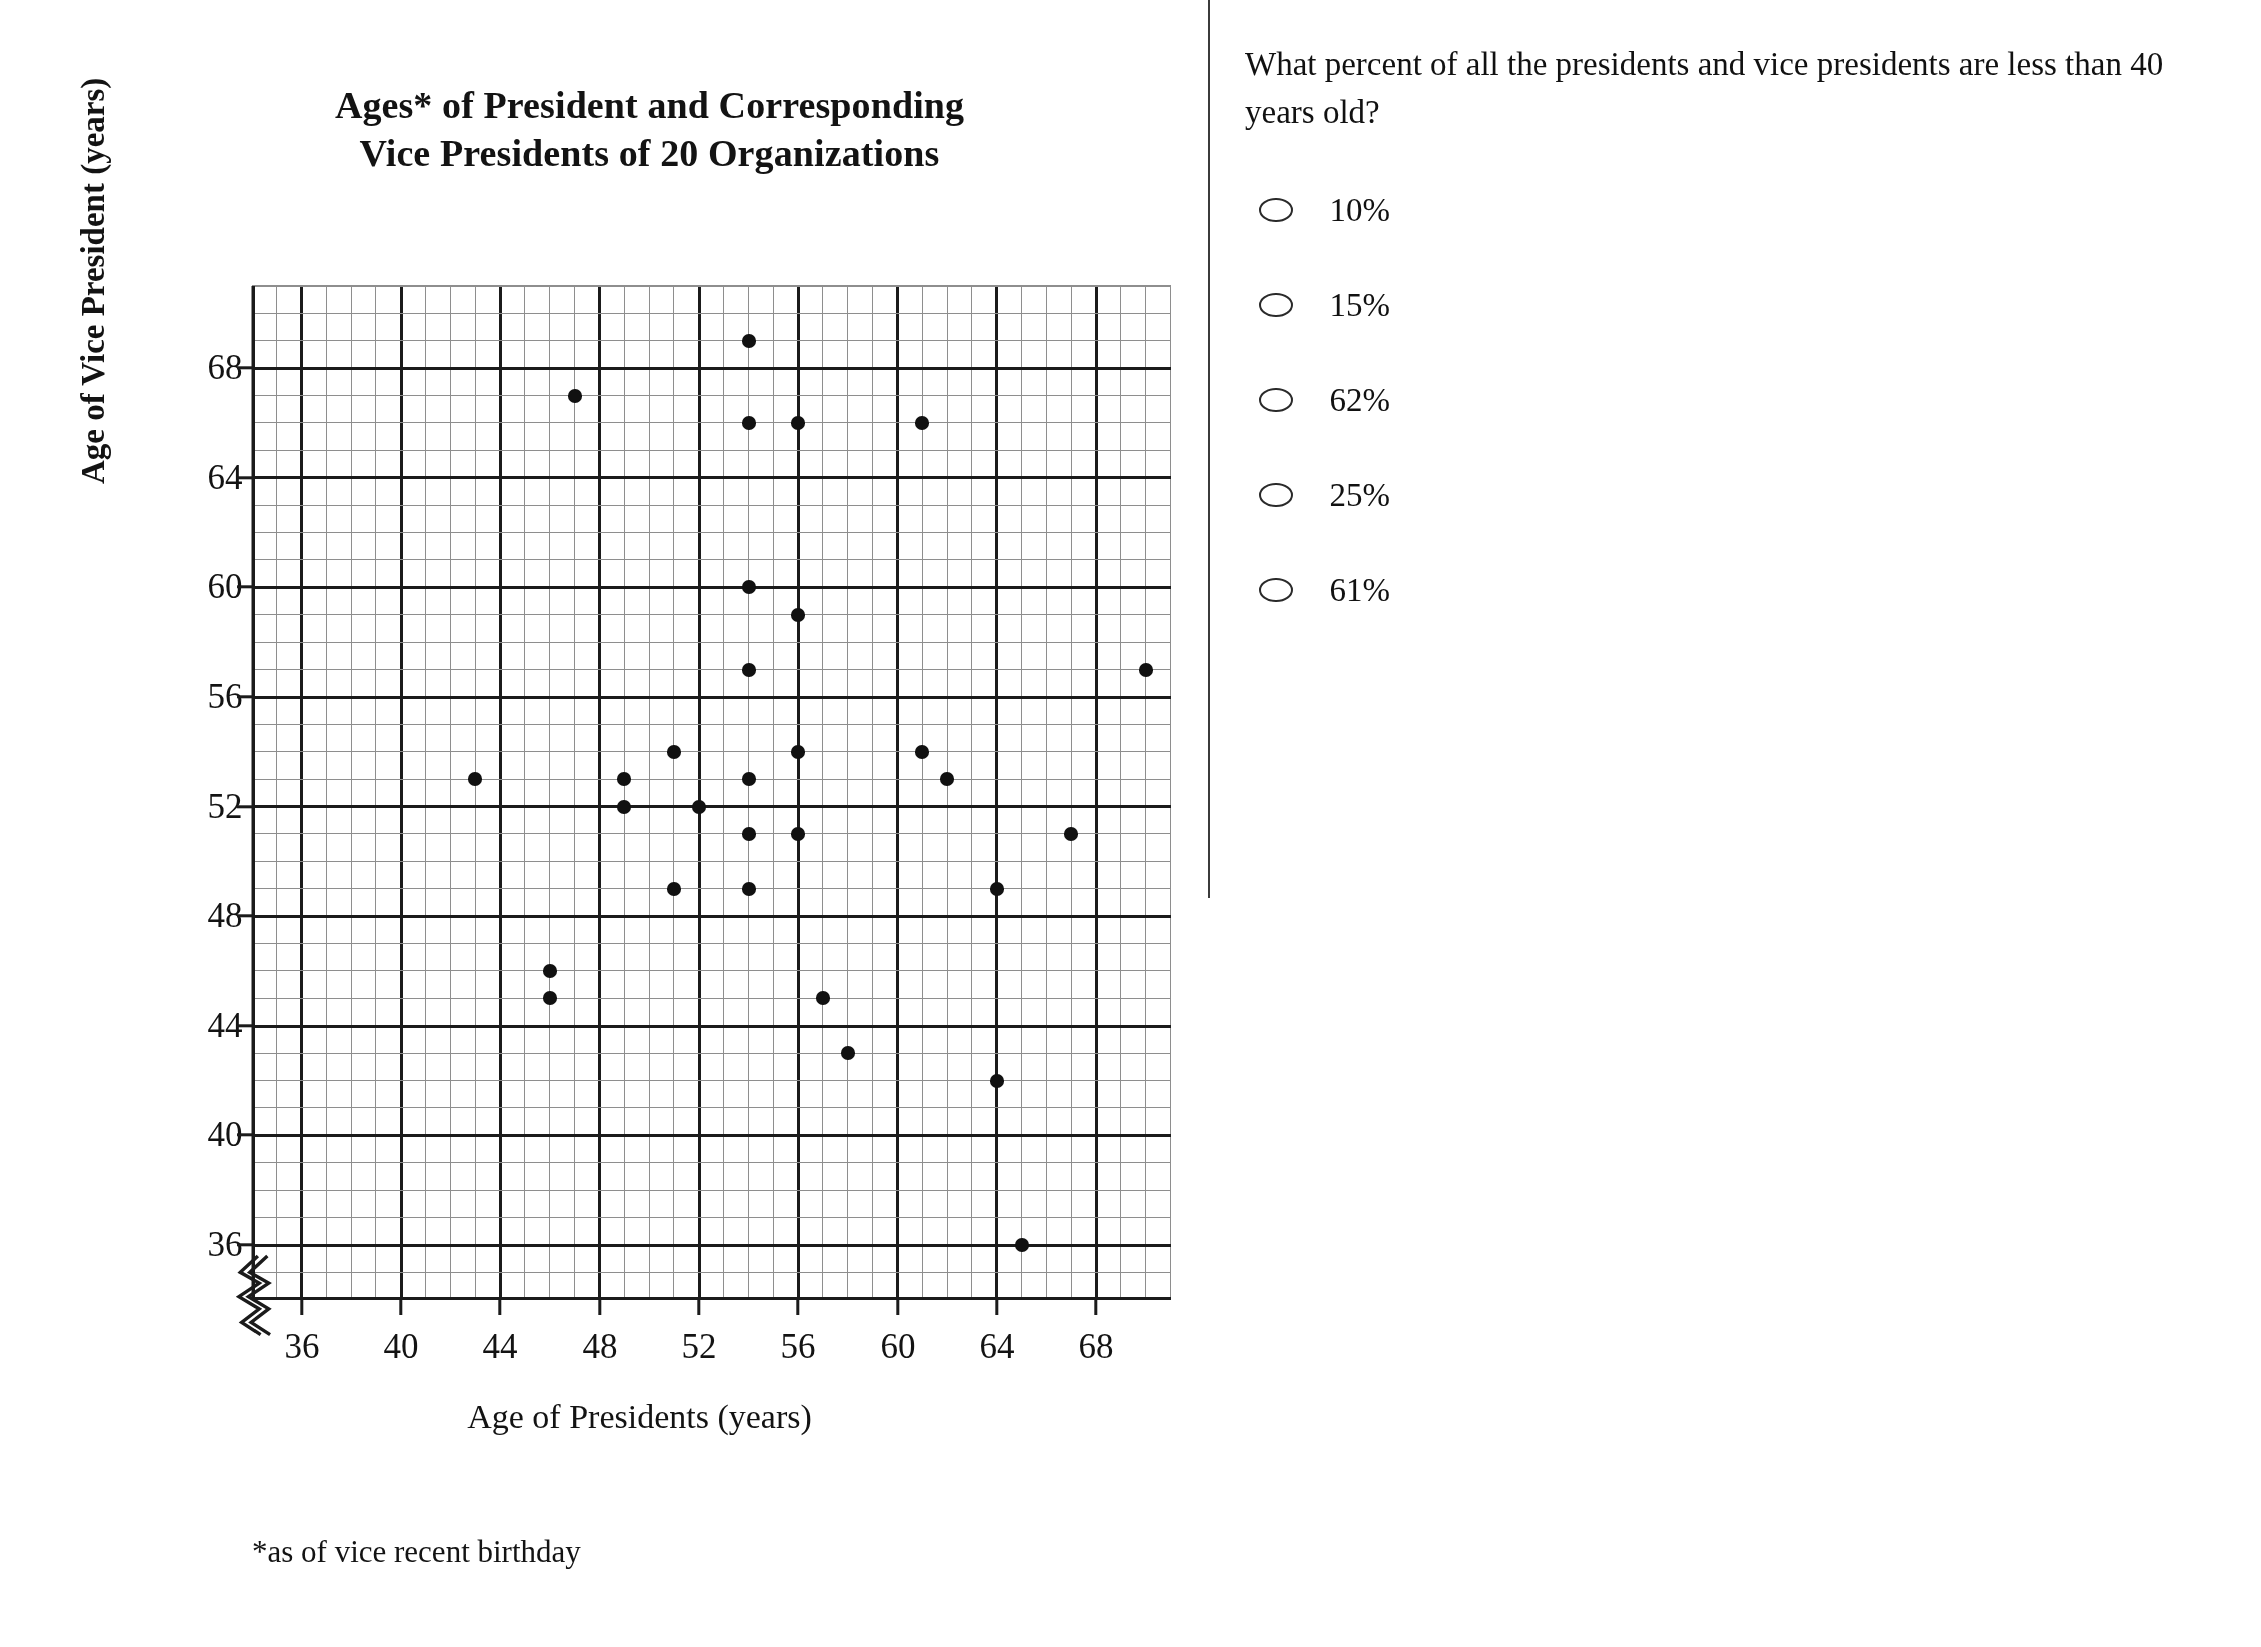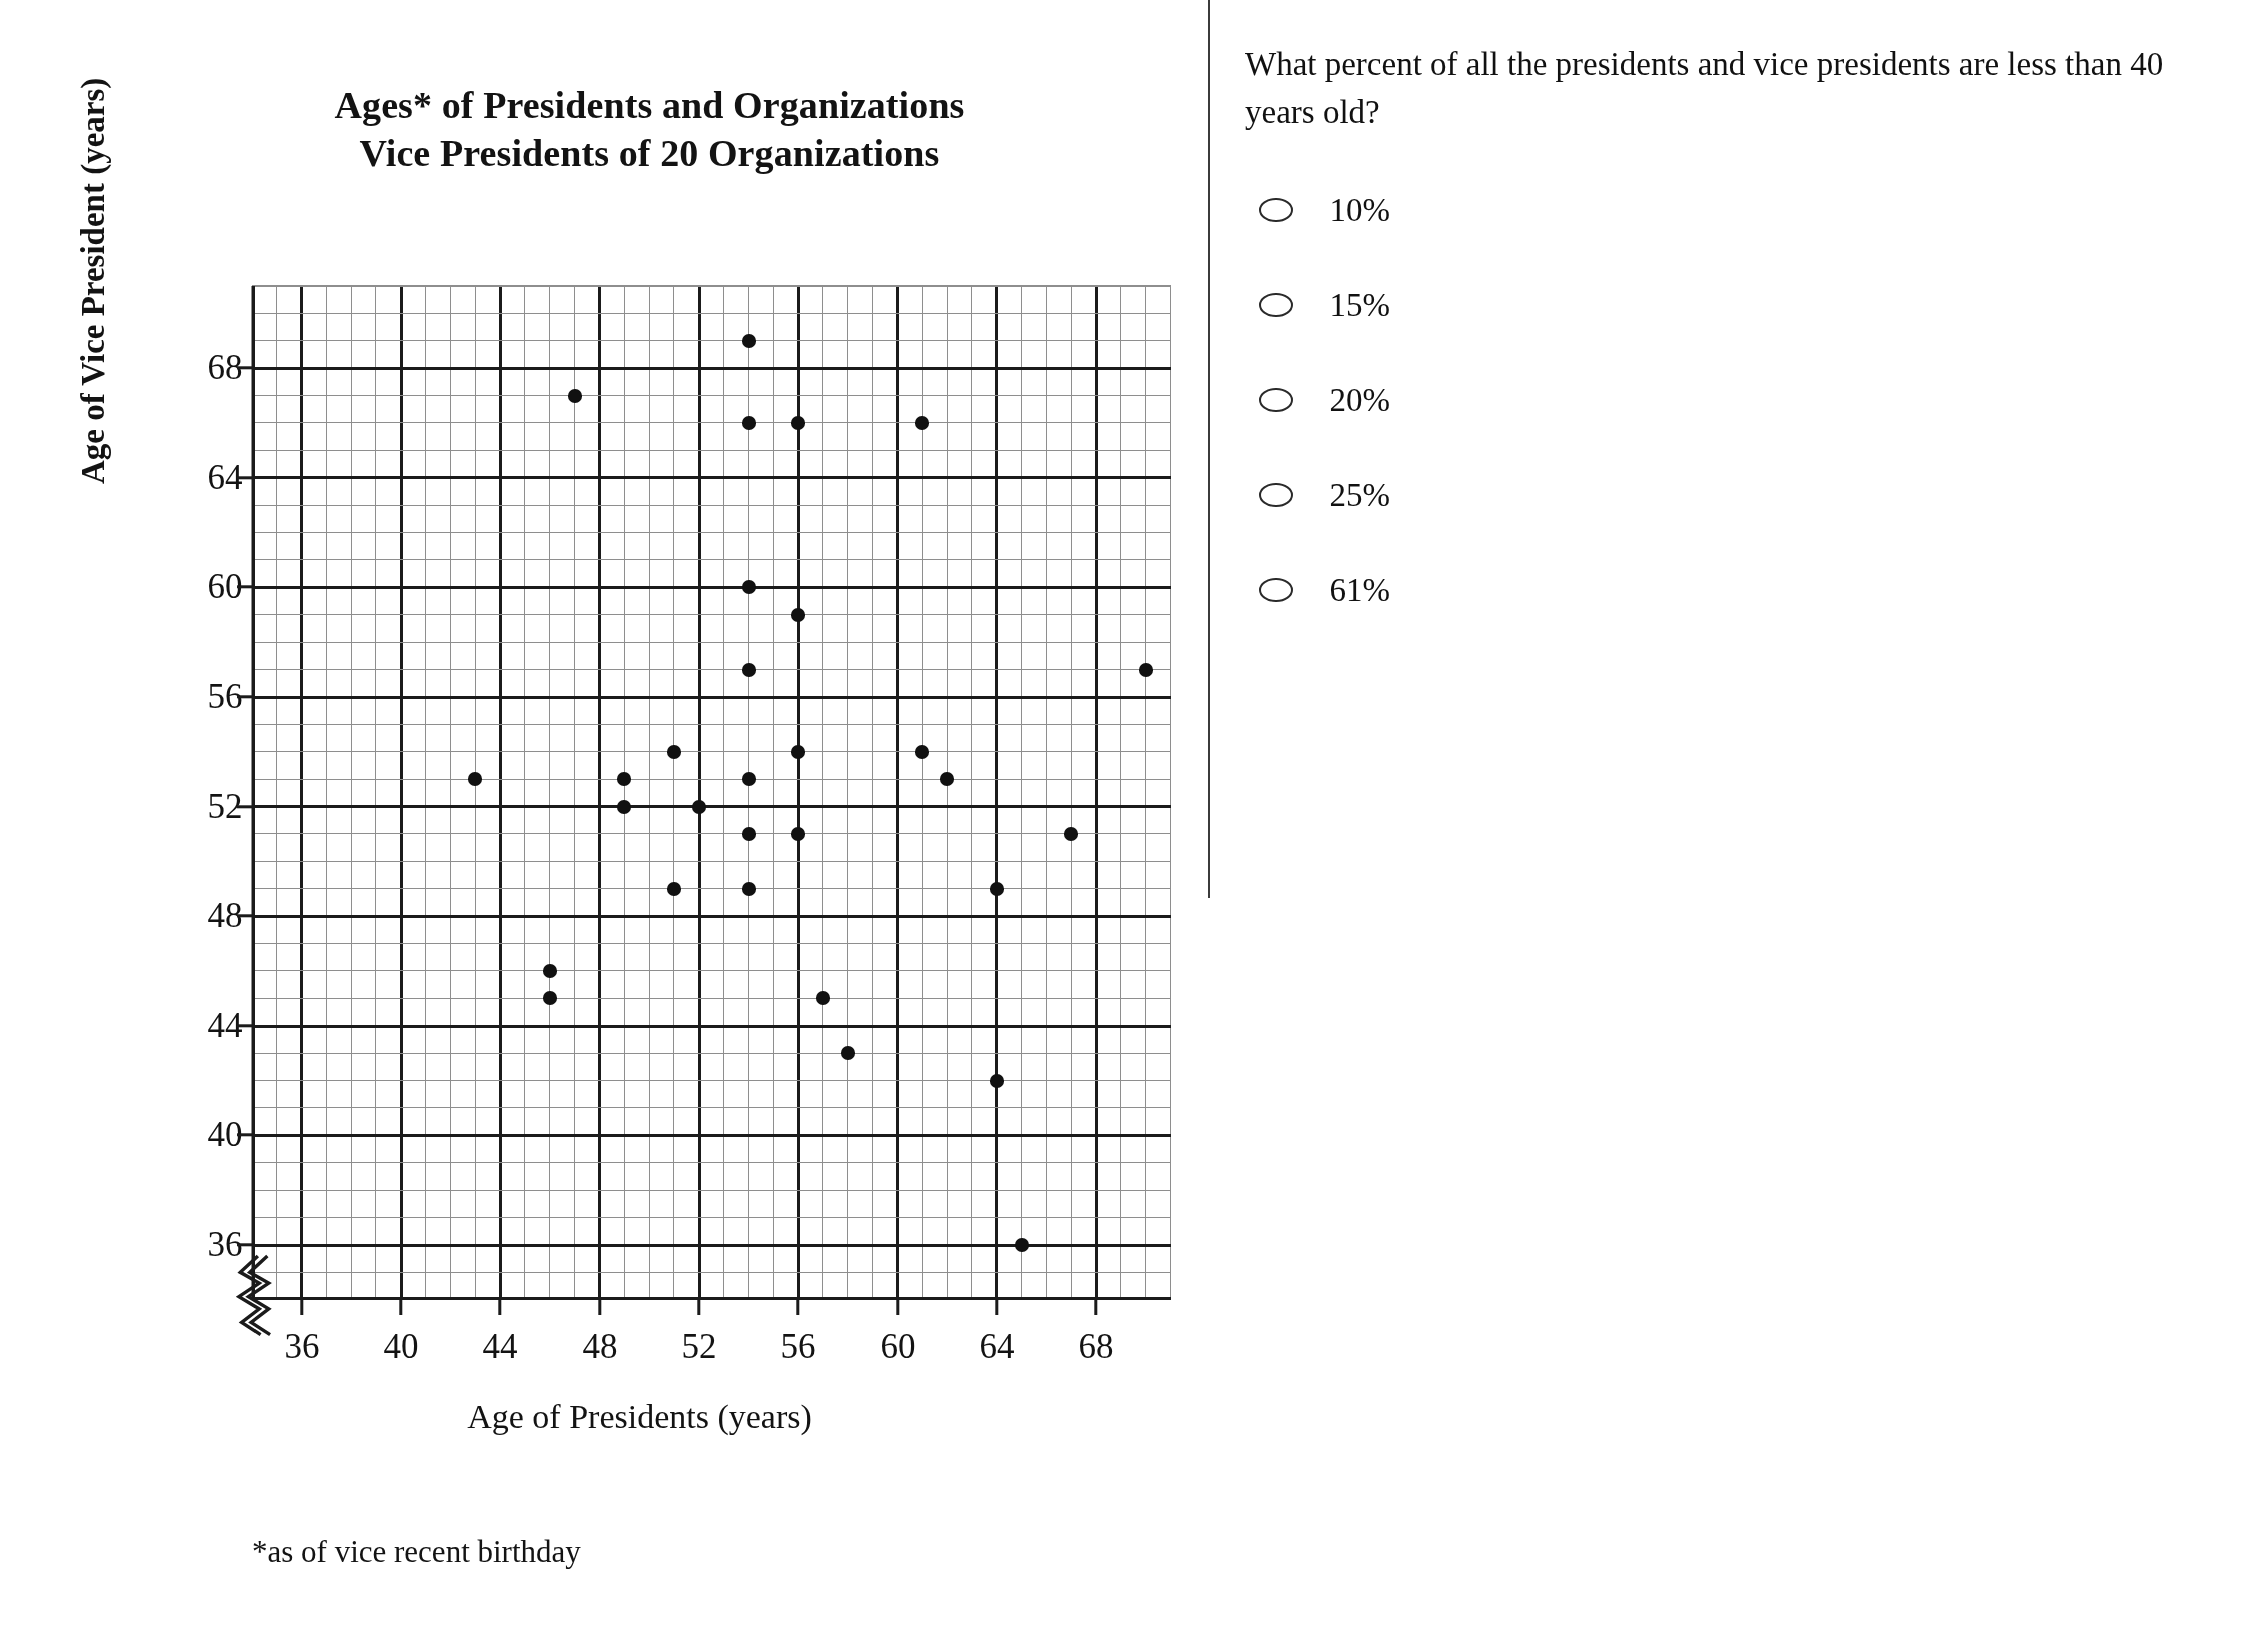--- a/index.html
+++ b/index.html
@@ -186,21 +186,21 @@
   }
 </style>
 </head>
 <body>
 
 <div class="page">
 
   <div class="figure-panel">
 
     <div class="chart-title">
-      <div>Ages* of Presidents and Organizations</div>
+      <div>Ages* of President and Corresponding</div>
       <div>Vice Presidents of 20 Organizations</div>
     </div>
 
     <div class="ylabel">Age of Vice President (years)</div>
 
     <div id="plot-area">
         <div class="grid-line" style="left: -0.7px; top: 0px; width: 1.4px; height: 1014px;"></div>
         <div class="grid-line" style="left: 24px; top: 0px; width: 1.4px; height: 1014px;"></div>
         <div class="grid-line major" style="left: 48px; top: 0px; width: 2.7px; height: 1014px;"></div>
         <div class="grid-line" style="left: 74px; top: 0px; width: 1.4px; height: 1014px;"></div>
@@ -364,21 +364,21 @@
         <div class="option-row">
           <span class="radio"></span>
           <span class="option-label">10%</span>
         </div>
         <div class="option-row">
           <span class="radio"></span>
           <span class="option-label">15%</span>
         </div>
         <div class="option-row">
           <span class="radio"></span>
-          <span class="option-label">20%</span>
+          <span class="option-label">62%</span>
         </div>
         <div class="option-row">
           <span class="radio"></span>
           <span class="option-label">25%</span>
         </div>
         <div class="option-row">
           <span class="radio"></span>
           <span class="option-label">61%</span>
         </div>
       </div>

